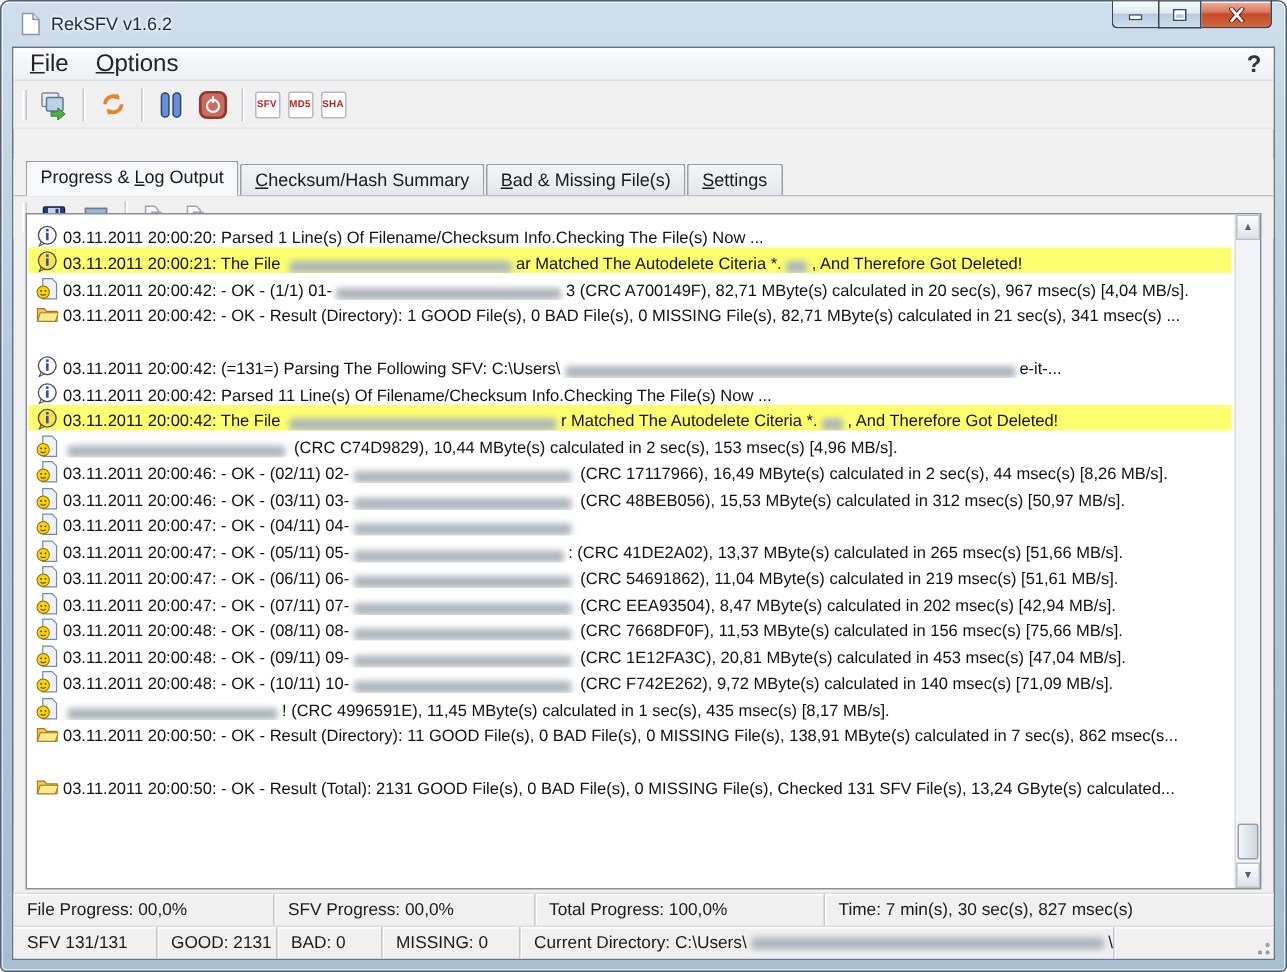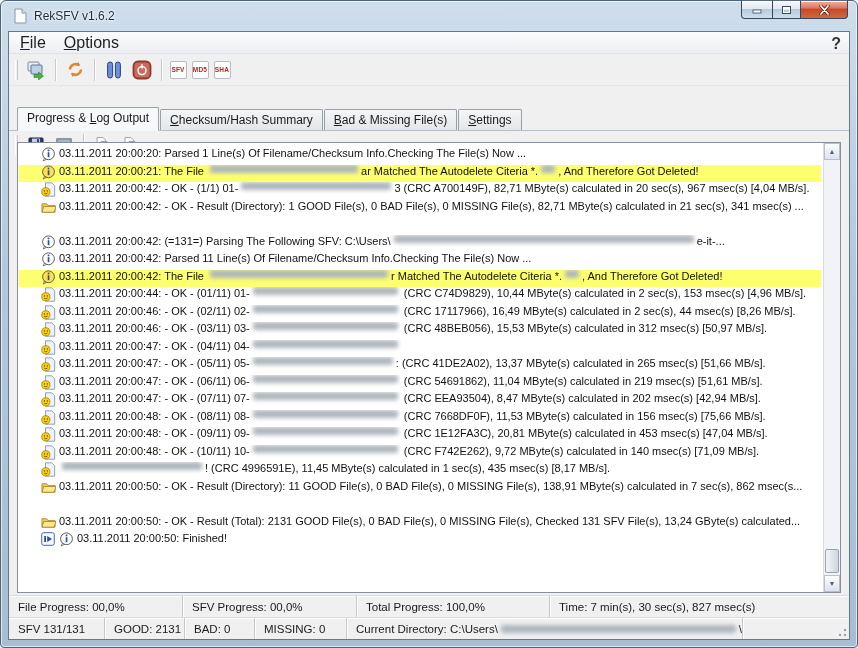--- a/index.html
+++ b/index.html
@@ -42,21 +42,21 @@
 
   
   .tabstrip{height:25px;display:flex;align-items:flex-end;padding-left:8px;border-bottom:1px solid #b9bfc7;background:#f0f0f0;margin-top:20px;}
   .tab{font-size:12px;color:#1a1a1a;padding:3px 9px 4px 9px;border:1px solid #9aa0a8;border-bottom:none;
     background:linear-gradient(#f4f5f6,#e4e6e9);border-radius:2px 2px 0 0;margin-right:1px;height:21px;white-space:nowrap;}
   .tab.active{background:#f7f8f9;height:24px;position:relative;z-index:2;margin-bottom:-1px;border-bottom:1px solid #f7f8f9;}
 
   
   .log{position:absolute;left:8px;right:8px;top:110px;bottom:46px;background:#fff;border:1px solid #898f98;overflow:hidden;}
   .log-rows{position:absolute;left:1px;top:4px;right:19px;}
-  .log-row{height:17.5px;display:flex;align-items:flex-start;white-space:nowrap;font-size:11px;color:#111;padding-left:22px;overflow:hidden;}
+  .log-row{height:17.5px;display:flex;align-items:flex-end;white-space:nowrap;font-size:11px;color:#111;padding-left:5px;overflow:hidden;}
   .log-row.hl{background:#fdff6e;}
   .log-row .licon{width:15px;height:15px;flex:0 0 auto;margin-right:3px;display:inline-flex;}
   .log-row .t{white-space:pre;}
   .blur{display:inline-block;height:8px;border-radius:2px;background:#aeb6bd;filter:blur(2px);margin:0 3px;vertical-align:-1px;flex:0 0 auto;}
 
   
   .vscroll{position:absolute;top:0;right:0;bottom:0;width:17px;background:#f2f3f6;border-left:1px solid #dadde2;}
   .sbtn{position:absolute;left:0;right:0;height:17px;background:linear-gradient(#fefefe,#dde2ea);border:1px solid #b9bfc8;
     display:flex;align-items:center;justify-content:center;font-size:7px;color:#50607a;}
   .sbtn.up{top:0;}
@@ -305,21 +305,20 @@
           <div class="log-row">
             <span class="licon">
     <svg viewBox="0 0 15 15" width="15" height="15">
       <path d="M4.5 .8h6.2l3 3v10.4H4.5z" fill="#eef3fb" stroke="#7a8aa0" stroke-width=".8"></path>
       <circle cx="4.8" cy="9.8" r="4.1" fill="#ffd200" stroke="#8a7200" stroke-width=".7"></circle>
       <circle cx="3.4" cy="8.9" r=".65" fill="#333"></circle>
       <circle cx="6.3" cy="8.9" r=".65" fill="#333"></circle>
       <path d="M3.1 11.1q1.7 1.5 3.4 0" stroke="#333" fill="none" stroke-width=".7"></path>
     </svg>
   </span>
-            <span class="t">03.11.2011 20:00:44: - OK - (01/11) 01-</span>
             <span class="blur" style="width: 145px;"></span>
             <span class="t"> (CRC C74D9829), 10,44 MByte(s) calculated in 2 sec(s), 153 msec(s) [4,96 MB/s].</span>
           </div>
           <div class="log-row">
             <span class="licon">
     <svg viewBox="0 0 15 15" width="15" height="15">
       <path d="M4.5 .8h6.2l3 3v10.4H4.5z" fill="#eef3fb" stroke="#7a8aa0" stroke-width=".8"></path>
       <circle cx="4.8" cy="9.8" r="4.1" fill="#ffd200" stroke="#8a7200" stroke-width=".7"></circle>
       <circle cx="3.4" cy="8.9" r=".65" fill="#333"></circle>
       <circle cx="6.3" cy="8.9" r=".65" fill="#333"></circle>
@@ -465,38 +464,20 @@
           </div>
           <div class="log-row"></div>
           <div class="log-row">
             <span class="licon">
     <svg viewBox="0 0 16 14" width="16" height="14">
       <path d="M1 3.5h5l1.5 2H15v7H1z" fill="#f2c94c" stroke="#9c7c1e" stroke-width=".8"></path>
       <path d="M3 6.5h13l-2.2 6H1z" fill="#ffe98e" stroke="#9c7c1e" stroke-width=".8"></path>
     </svg>
   </span>
             <span class="t">03.11.2011 20:00:50: - OK - Result (Total): 2131 GOOD File(s), 0 BAD File(s), 0 MISSING File(s), Checked 131 SFV File(s), 13,24 GByte(s) calculated...</span>
-          </div>
-          <div class="log-row">
-            <span class="licon">
-    <svg viewBox="0 0 14 14" width="14" height="14">
-      <rect x=".7" y=".7" width="12.6" height="12.6" rx="2" fill="#f4f8ff" stroke="#4a66b8"></rect>
-      <rect x="3.2" y="4" width="1.8" height="6" fill="#2e4da6"></rect>
-      <path d="M6.2 4 L11 7 L6.2 10z" fill="#2e4da6"></path>
-    </svg>
-  </span>
-            <span class="licon">
-    <svg viewBox="0 0 15 15" width="15" height="15">
-      <circle cx="7.5" cy="6.8" r="5.9" fill="#fff" stroke="#4d4d4d" stroke-width=".9"></circle>
-      <path d="M3.4 11.2 L2.2 14 L5.4 12.4z" fill="#fff" stroke="#4d4d4d" stroke-width=".7"></path>
-      <rect x="6.7" y="2.6" width="1.7" height="1.7" fill="#2e4da6"></rect>
-      <rect x="6.7" y="5.2" width="1.7" height="5" fill="#2e4da6"></rect>
-    </svg>
-  </span>
-            <span class="t">03.11.2011 20:00:50: Finished!</span>
           </div>
         </div>
       <div class="vscroll">
         <div class="sbtn up">▲</div>
         <div class="sthumb"></div>
         <div class="sbtn down">▼</div>
       </div>
     </div>
 
     <div class="status sb1" id="sb1">

